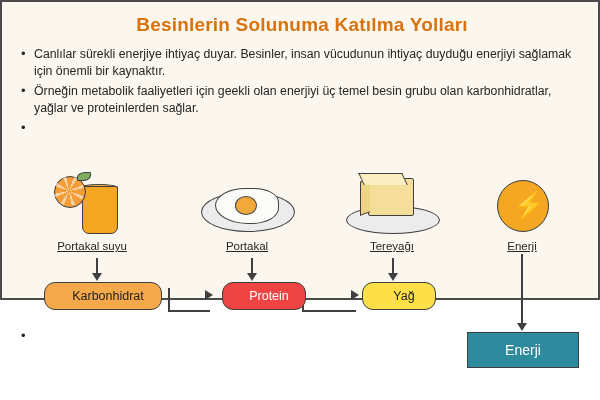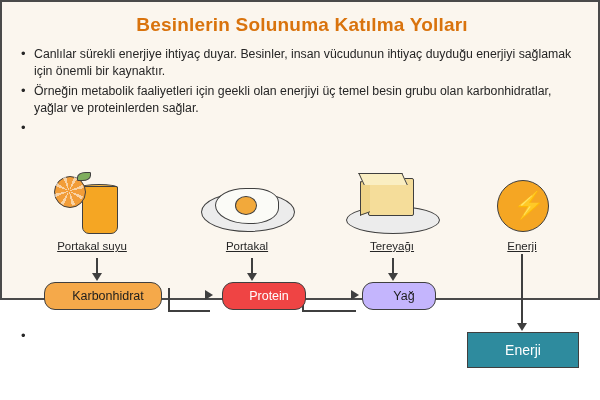--- a/index.html
+++ b/index.html
@@ -263,21 +263,21 @@
     top: 280px;
     width: 72px;
     background: #ef4444;
     color: #ffffff;
     margin-left: 6px;
   }
   .pill-fat {
     left: 360px;
     top: 280px;
     width: 62px;
-    background: #c4b5fd;
+    background: #fde047;
   }
   .energy-box {
     position: absolute;
     left: 465px;
     top: 330px;
     width: 110px;
     height: 34px;
     background: #2e8b9e;
     border: 1.8px solid #3f3f3f;
     color: #ffffff;

